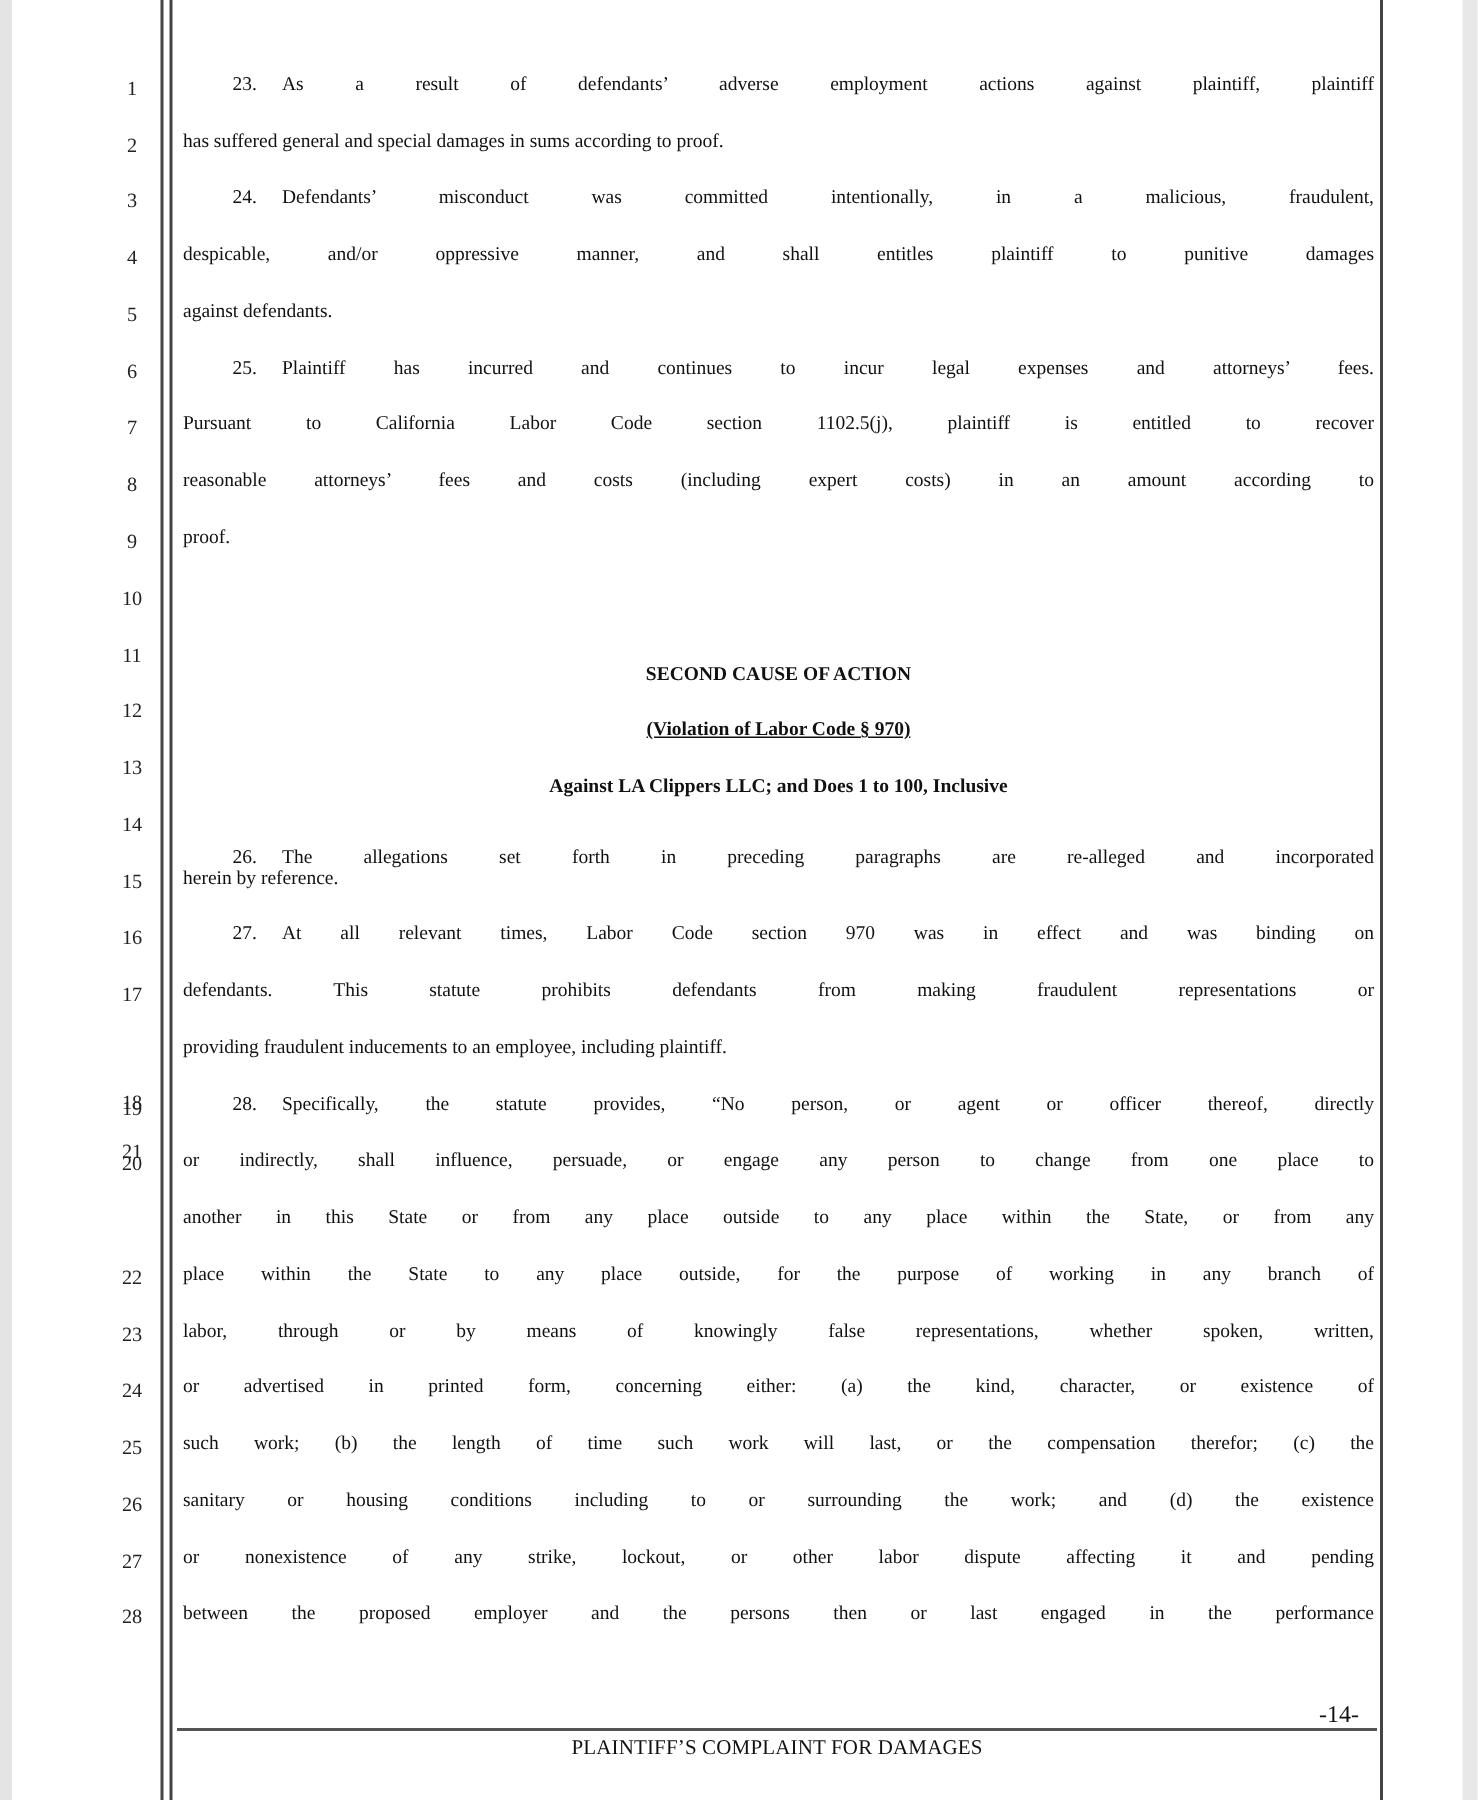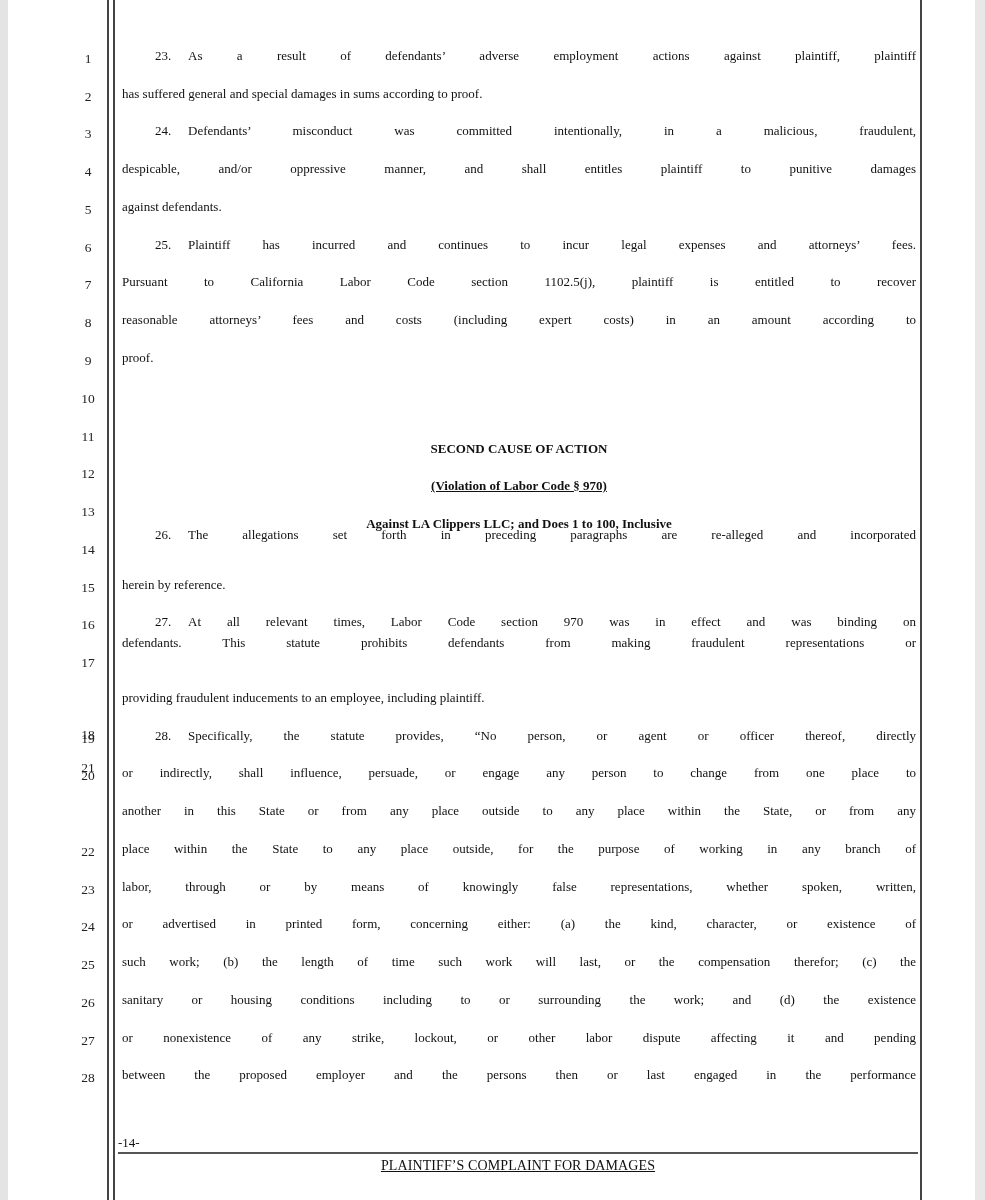--- a/index.html
+++ b/index.html
@@ -21,22 +21,22 @@
   .tl {
     position: absolute; left: 122px; width: 794px;
     font-size: 13px; line-height: 1; white-space: nowrap;
   }
   .tl.j { text-align: justify; text-align-last: justify; }
   .tl.c { text-align: center; }
   .tl.b { font-weight: bold; margin-top: 15px; }
   .tl.u span { text-decoration: underline; }
   .pnum { display: inline-block; width: 33px; margin-left: 33px; }
 
-  .footer-page { position: absolute; left: 118px; width: 800px; top: 1135px; text-align: left; font-size: 13px; }
-  .footer-title { position: absolute; left: 118px; width: 800px; top: 1158px; text-align: center; font-size: 14px; letter-spacing: 0.1px; text-decoration: underline; }
+  .footer-page { position: absolute; left: 106px; width: 800px; top: 1135px; text-align: right; font-size: 16px; }
+  .footer-title { position: absolute; left: 118px; width: 800px; top: 1158px; text-align: center; font-size: 14px; letter-spacing: 0.1px; }
 </style>
 </head>
 <body>
 
 <div class="edge-left"></div>
 <div class="edge-right"></div>
 
 <div class="vline" style="left:107px"></div>
 <div class="vline" style="left:113px"></div>
 <div class="vline" style="left:920px"></div>
@@ -91,29 +91,29 @@
   <div class="tl j" style="top:275px">Pursuant to California Labor Code section 1102.5(j), plaintiff is entitled to recover</div>
   <div class="tl j" style="top:313px">reasonable attorneys’ fees and costs (including expert costs) in an amount according to</div>
   <div class="tl" style="top:351px">proof.</div>
 
   <div class="tl c b" style="top:427px">SECOND CAUSE OF ACTION</div>
   <div class="tl c b u" style="top:464px">
     <span>(Violation of Labor Code § 970)</span>
   </div>
   <div class="tl c b" style="top:502px">Against LA Clippers LLC; and Does 1 to 100, Inclusive</div>
 
-  <div class="tl j" style="top:528px">
+  <div class="tl j" style="top:564px">
     <span class="pnum">26.</span><span>The allegations set forth in preceding paragraphs are re-alleged and incorporated</span>
   </div>
   <div class="tl" style="top:578px">herein by reference.</div>
 
   <div class="tl j" style="top:615px">
     <span class="pnum">27.</span><span>At all relevant times, Labor Code section 970 was in effect and was binding on</span>
   </div>
-  <div class="tl j" style="top:636px">defendants.  This statute prohibits defendants from making fraudulent representations or</div>
+  <div class="tl j" style="top:653px">defendants.  This statute prohibits defendants from making fraudulent representations or</div>
   <div class="tl" style="top:691px">providing fraudulent inducements to an employee, including plaintiff.</div>
 
   <div class="tl j" style="top:729px">
     <span class="pnum">28.</span><span>Specifically, the statute provides, “No person, or agent or officer thereof, directly</span>
   </div>
   <div class="tl j" style="top:766px">or indirectly, shall influence, persuade, or engage any person to change from one place to</div>
   <div class="tl j" style="top:804px">another in this State or from any place outside to any place within the State, or from any</div>
   <div class="tl j" style="top:842px">place within the State to any place outside, for the purpose of working in any branch of</div>
   <div class="tl j" style="top:880px">labor, through or by means of knowingly false representations, whether spoken, written,</div>
   <div class="tl j" style="top:917px">or advertised in printed form, concerning either: (a) the kind, character, or existence of</div>

